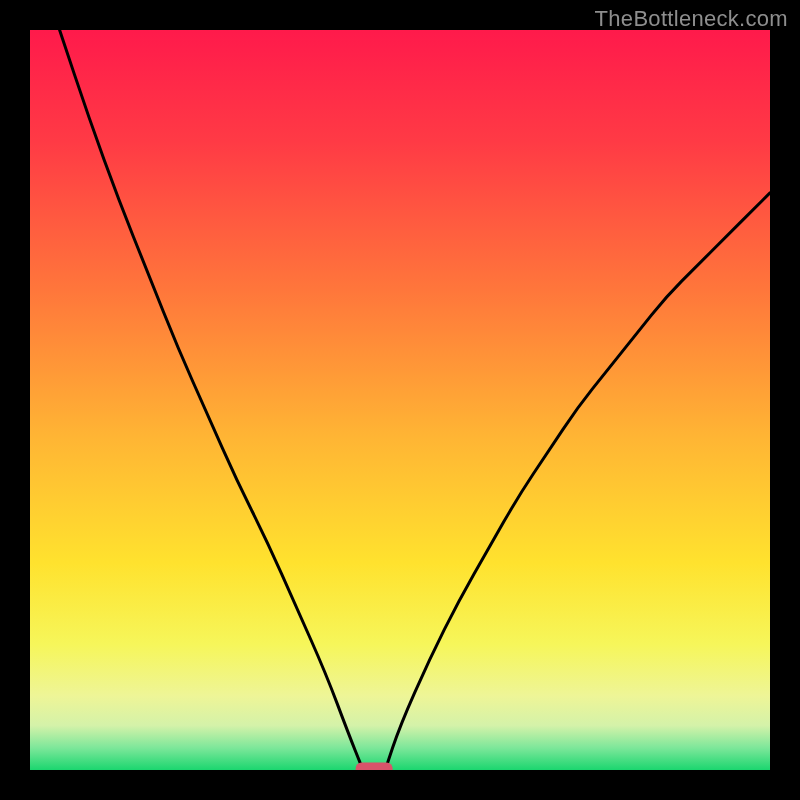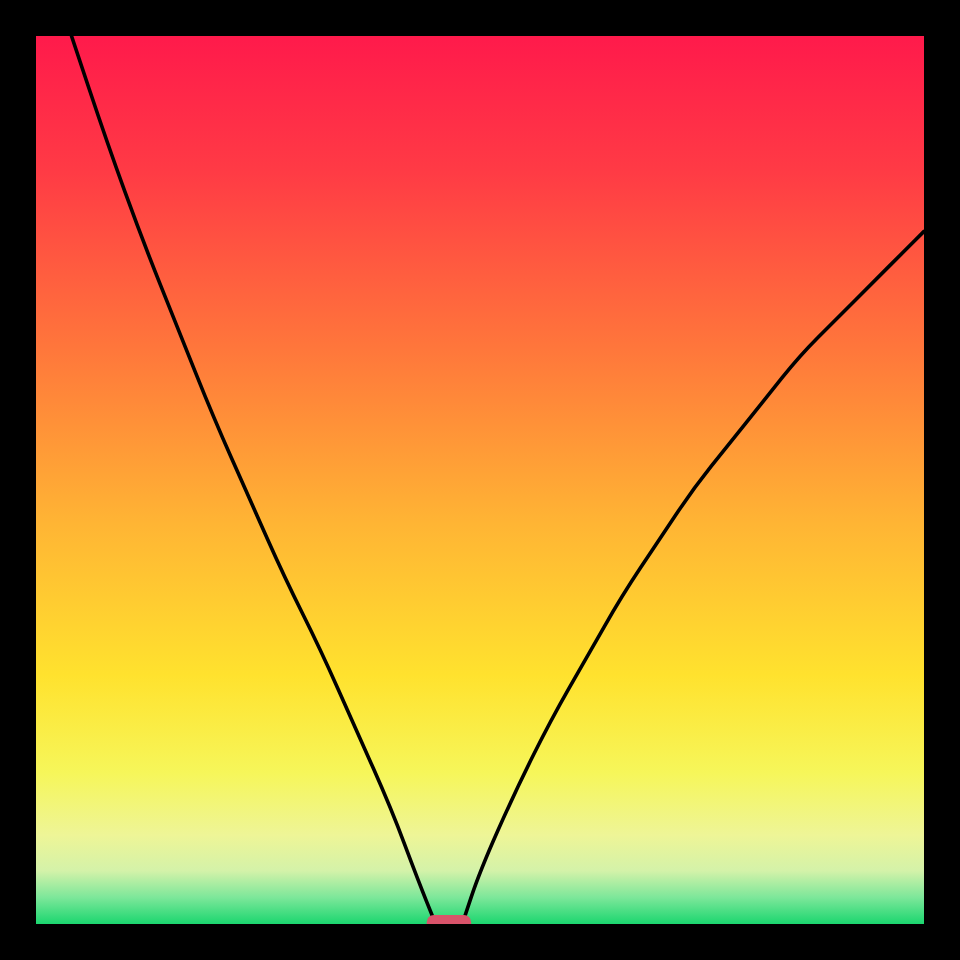--- a/index.html
+++ b/index.html
@@ -34,20 +34,21 @@
     font-weight: 500;
     letter-spacing: 0.3px;
     user-select: none;
   }
 </style>
 </head>
 <body>
 
 <div class="stage">
 
+  <div class="watermark">TheBottleneck.com</div>
 
   <svg class="plot-area" viewBox="0 0 740 740" width="740" height="740" preserveAspectRatio="none">
     <defs>
       <linearGradient id="bg-grad" x1="0" y1="0" x2="0" y2="1">
 
       <stop offset="0%" stop-color="#ff1a4b"></stop>
           <stop offset="15%" stop-color="#ff3a45"></stop>
           <stop offset="35%" stop-color="#ff763b"></stop>
           <stop offset="55.00000000000001%" stop-color="#ffb534"></stop>
           <stop offset="72%" stop-color="#ffe22e"></stop>

